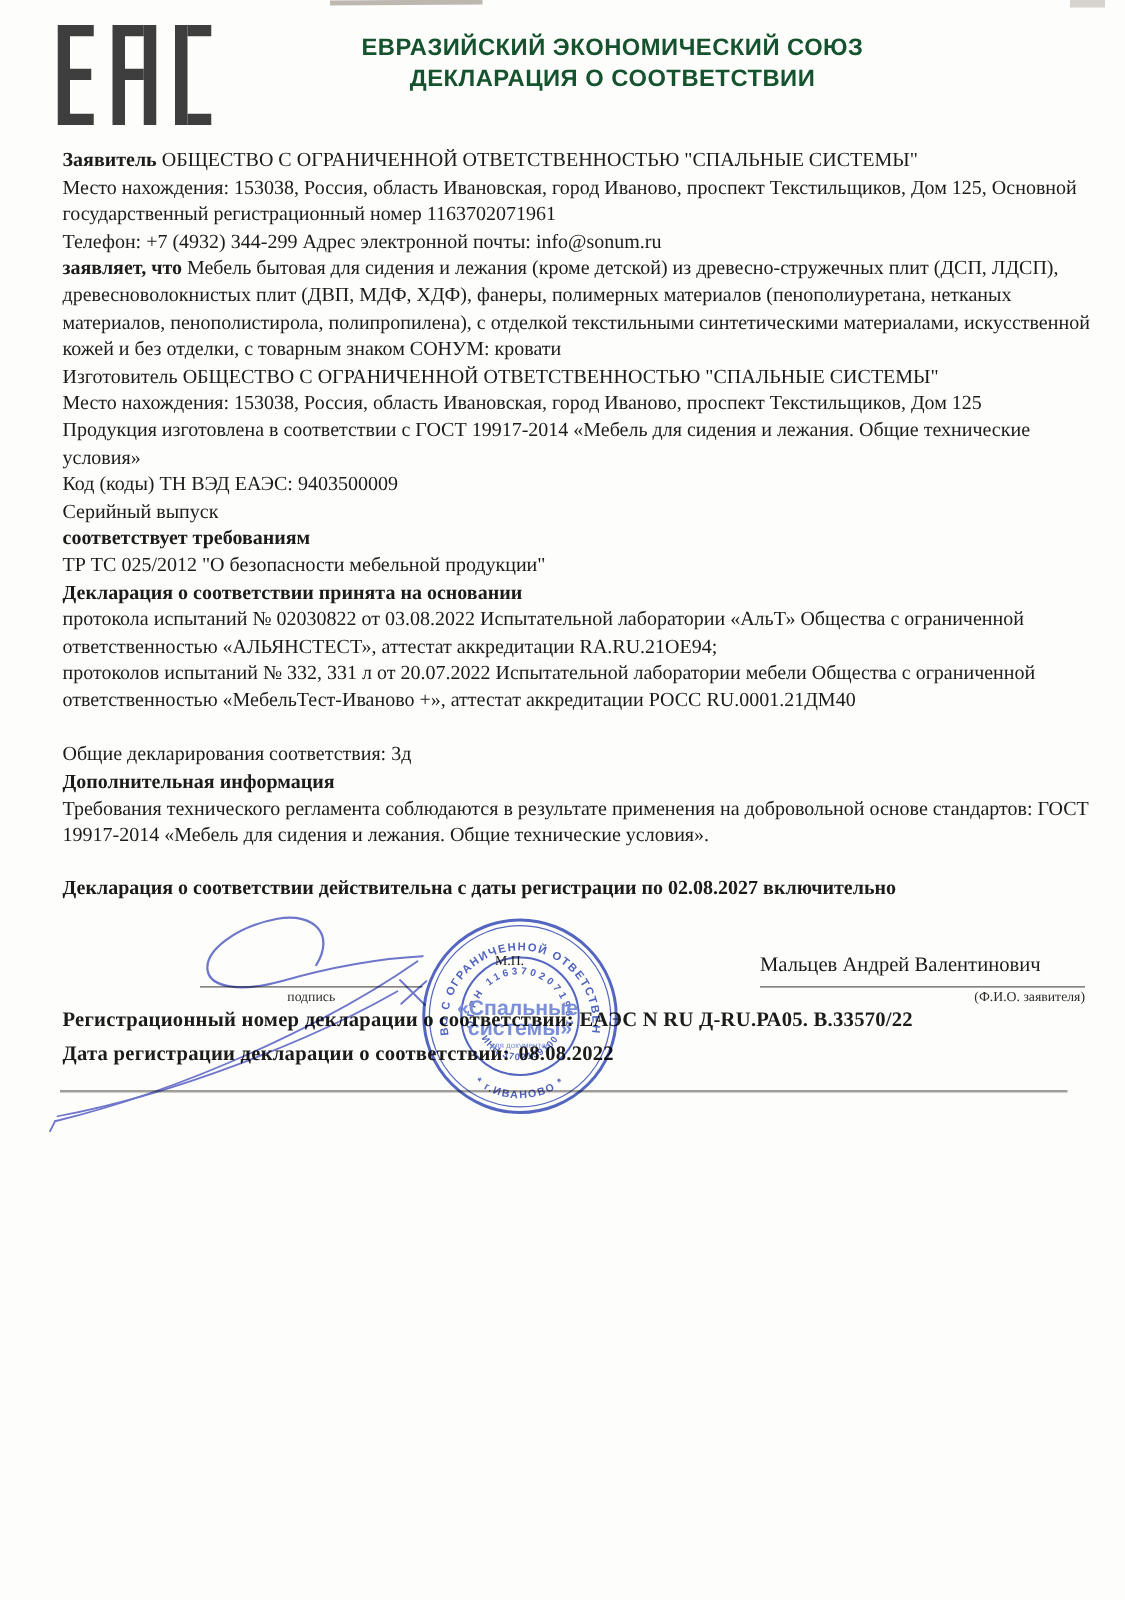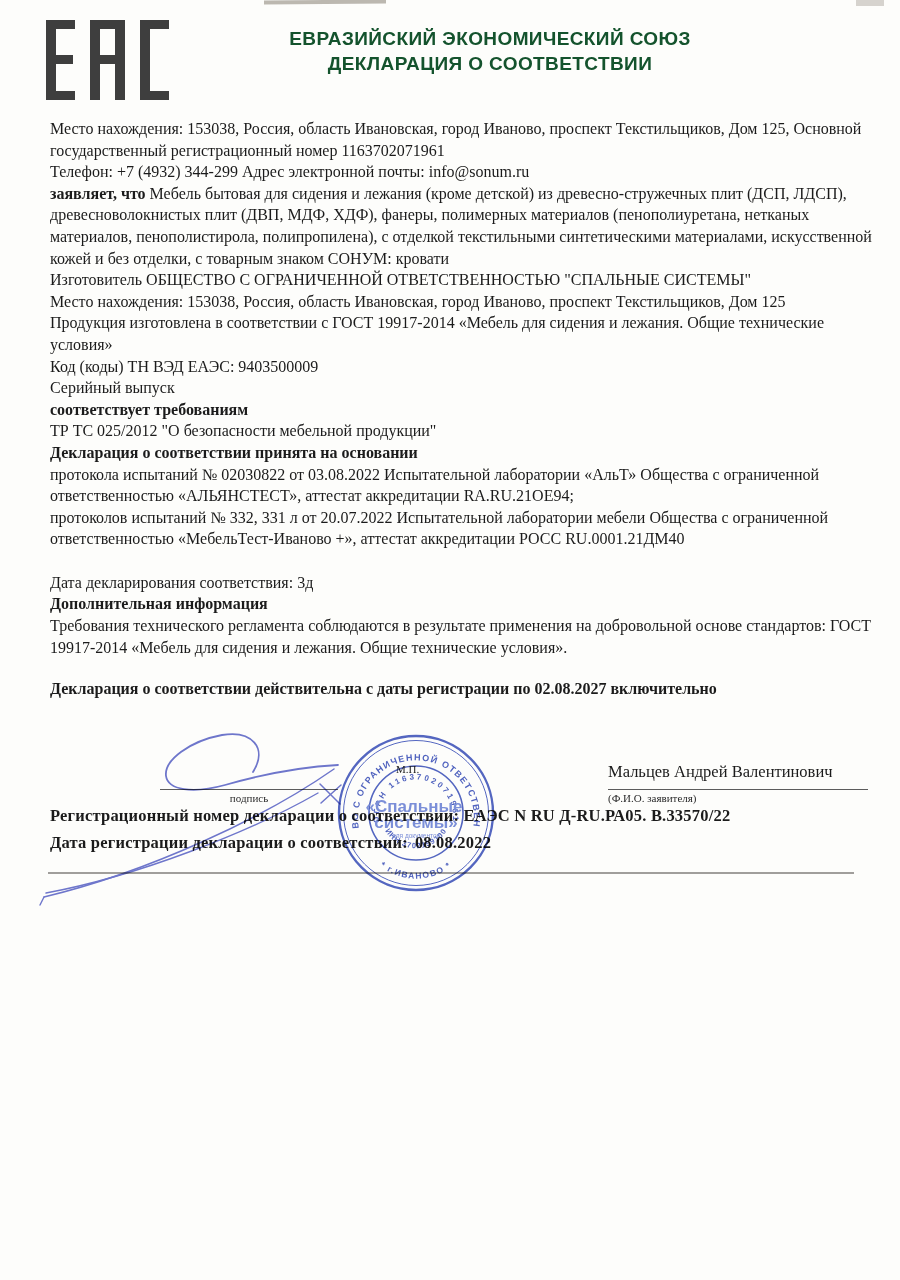--- a/index.html
+++ b/index.html
@@ -24,21 +24,21 @@
   .b{font-weight:bold;}
   .gap1{margin-top:22px !important;}
   .gap2{margin-top:20px !important;}
 
   
   .mp-label{position:absolute;left:396px;top:763px;font-size:11px;z-index:6;}
   .sig-line-left{position:absolute;left:160px;top:789px;width:178px;border-top:1.5px solid #5c5c5c;}
   .sig-caption-left{position:absolute;left:160px;top:792px;width:178px;text-align:center;font-size:11px;color:#2a2a2a;}
   .fio-name{position:absolute;left:608px;top:762px;width:260px;font-size:16.5px;}
   .sig-line-right{position:absolute;left:608px;top:789px;width:260px;border-top:1.5px solid #5c5c5c;}
-  .sig-caption-right{position:absolute;left:608px;top:792px;width:260px;text-align:left;font-size:11px;color:#2a2a2a;}
+  .sig-caption-right{position:absolute;left:608px;top:792px;width:260px;text-align:right;font-size:11px;color:#2a2a2a;}
   .reg-number{position:absolute;left:50px;top:806px;font-size:16.5px;font-weight:bold;letter-spacing:.2px;z-index:1;}
   .reg-date{position:absolute;left:50px;top:833px;font-size:16.5px;font-weight:bold;letter-spacing:.2px;z-index:1;}
   .reg-date .val{margin-left:7px;}
   .bottom-rule{position:absolute;left:48px;top:872px;width:806px;height:2px;background:#8f8d89;opacity:.85;}
 
   .stamp{position:absolute;left:335px;top:732px;z-index:4;mix-blend-mode:multiply;opacity:.9;}
   .stamp text{font-family:"Liberation Sans",sans-serif;}
   .stamp .center-txt{font-family:"Liberation Serif",serif;}
   .signature-svg{position:absolute;left:20px;top:722px;z-index:5;mix-blend-mode:multiply;pointer-events:none;}
 </style>
@@ -63,34 +63,35 @@
     <rect x="104" y="71" width="19" height="9"></rect>
   </g>
 </svg>
 
 <div class="header-title">
   <div>ЕВРАЗИЙСКИЙ ЭКОНОМИЧЕСКИЙ СОЮЗ</div>
   <div>ДЕКЛАРАЦИЯ О СООТВЕТСТВИИ</div>
 </div>
 
 <div class="body-text">
+  <p><span class="b">Заявитель</span> <span>ОБЩЕСТВО С ОГРАНИЧЕННОЙ ОТВЕТСТВЕННОСТЬЮ "СПАЛЬНЫЕ СИСТЕМЫ"</span></p>
   <p>Место нахождения: 153038, Россия, область Ивановская, город Иваново, проспект Текстильщиков, Дом 125, Основной государственный регистрационный номер 1163702071961</p>
   <p>Телефон: +7 (4932) 344-299 Адрес электронной почты: info@sonum.ru</p>
   <p><span class="b">заявляет, что</span> <span>Мебель бытовая для сидения и лежания (кроме детской) из древесно-стружечных плит (ДСП, ЛДСП), древесноволокнистых плит (ДВП, МДФ, ХДФ), фанеры, полимерных материалов (пенополиуретана, нетканых материалов, пенополистирола, полипропилена), с отделкой текстильными синтетическими материалами, искусственной кожей и без отделки, с товарным знаком СОНУМ: кровати</span></p>
   <p>Изготовитель ОБЩЕСТВО С ОГРАНИЧЕННОЙ ОТВЕТСТВЕННОСТЬЮ "СПАЛЬНЫЕ СИСТЕМЫ"</p>
   <p>Место нахождения: 153038, Россия, область Ивановская, город Иваново, проспект Текстильщиков, Дом 125</p>
   <p>Продукция изготовлена в соответствии с ГОСТ 19917-2014 «Мебель для сидения и лежания. Общие технические условия»</p>
   <p>Код (коды) ТН ВЭД ЕАЭС: 9403500009</p>
   <p>Серийный выпуск</p>
   <p class="b">соответствует требованиям</p>
   <p>ТР ТС 025/2012 "О безопасности мебельной продукции"</p>
   <p class="b">Декларация о соответствии принята на основании</p>
   <p>протокола испытаний № 02030822 от 03.08.2022 Испытательной лаборатории «АльТ» Общества с ограниченной ответственностью «АЛЬЯНСТЕСТ», аттестат аккредитации RA.RU.21ОЕ94;</p>
   <p>протоколов испытаний № 332, 331 л от 20.07.2022 Испытательной лаборатории мебели Общества с ограниченной ответственностью «МебельТест-Иваново +», аттестат аккредитации РОСС RU.0001.21ДМ40</p>
-  <p class="gap1">Дата декларирования соответствия: 3д</p>
+  <p class="gap1">Общие декларирования соответствия: 3д</p>
   <p class="b">Дополнительная информация</p>
   <p>Требования технического регламента соблюдаются в результате применения на добровольной основе стандартов: ГОСТ 19917-2014 «Мебель для сидения и лежания. Общие технические условия».</p>
   <p class="b gap2">Декларация о соответствии действительна с даты регистрации по 02.08.2027 включительно</p>
 </div>
 
 <div class="mp-label">М.П.</div>
 <div class="sig-line-left"></div>
 <div class="sig-caption-left">подпись</div>
 <div class="fio-name">Мальцев Андрей Валентинович</div>
 <div class="sig-line-right"></div>

